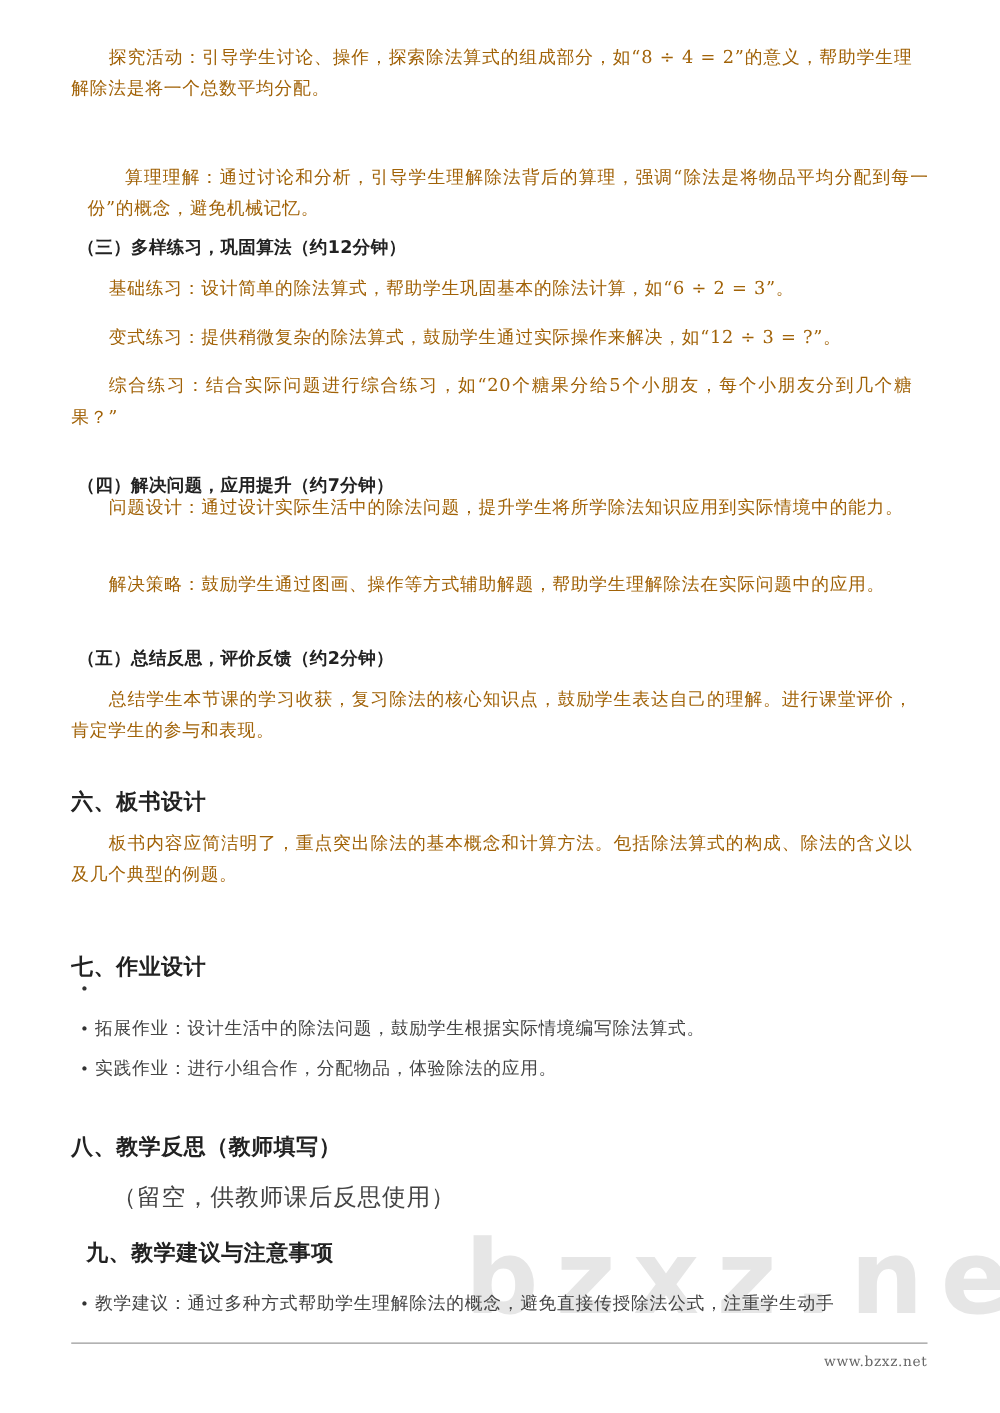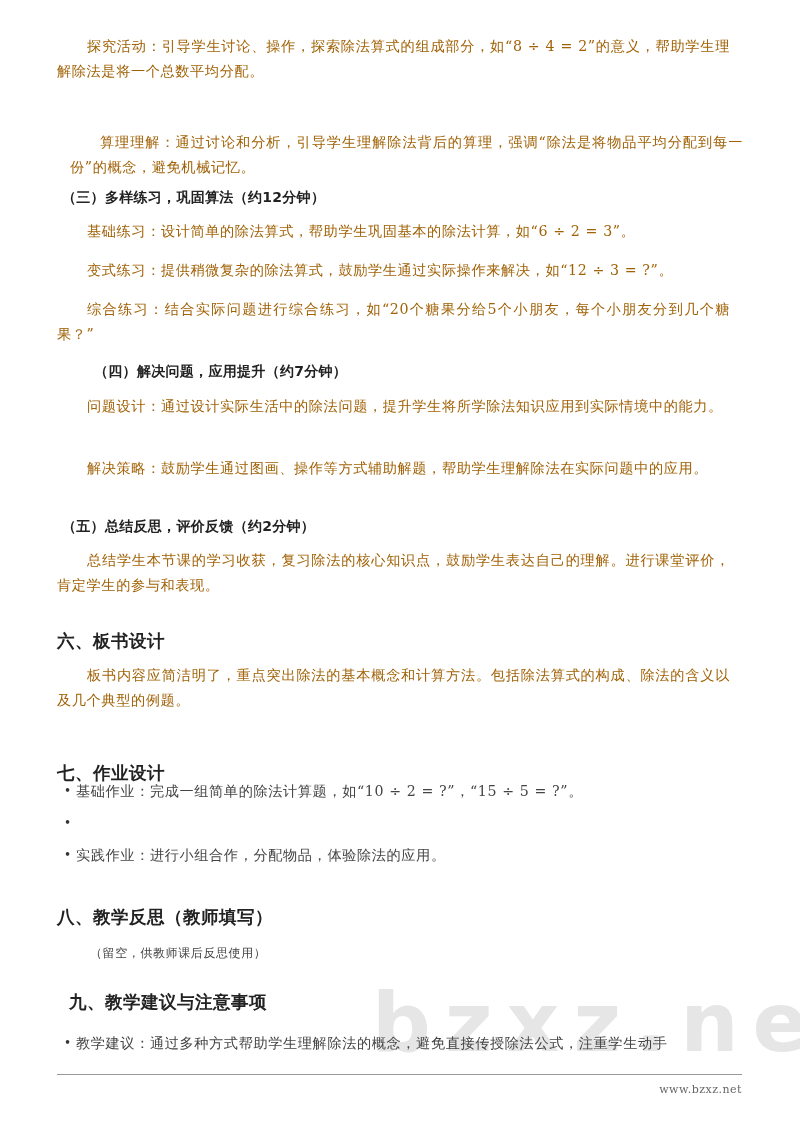--- a/index.html
+++ b/index.html
@@ -17,21 +17,21 @@
     font-weight: bold; font-size: 14px; color: #222; letter-spacing: 0.3px;
   }
   .h {
     position: absolute; left: 57px; font-family: "DejaVu Sans", "Liberation Sans", sans-serif;
     font-weight: bold; font-size: 17.5px; color: #222; letter-spacing: 0.5px;
   }
   .li {
     position: absolute; left: 76px; font-size: 14.2px; line-height: 22px; color: #444; letter-spacing: 0.6px;
   }
   .li .bullet { position: absolute; left: -12px; top: 0; font-size: 12px; color: #333; }
-  .note { position: absolute; left: 90px; font-size: 12px; color: #444; letter-spacing: 0.6px; }
+  .note { position: absolute; left: 90px; font-size: 19px; color: #444; letter-spacing: 0.6px; }
   .watermark {
     position: absolute; left: 372px; top: 975px; font-family: "DejaVu Sans", "Liberation Sans", sans-serif;
     font-weight: bold; font-size: 82px; color: #e6e6e6; letter-spacing: 14px; z-index: 0;
   }
   .content { position: relative; z-index: 1; }
   .footer-rule { position: absolute; left: 57px; top: 1074px; width: 685px; height: 1px; background: #999; }
   .footer-url {
     position: absolute; right: 58px; top: 1083px; font-size: 11px; color: #666;
     font-family: "DejaVu Serif", "Liberation Serif", serif; letter-spacing: 0.5px;
   }
@@ -46,37 +46,37 @@
   <div class="content">
 
     <p class="p" style="top:34px; margin:0;">探究活动：引导学生讨论、操作，探索除法算式的组成部分，如“8 ÷ 4 = 2”的意义，帮助学生理解除法是将一个总数平均分配。</p>
     <p class="p" style="top:117px; margin:13px;">算理理解：通过讨论和分析，引导学生理解除法背后的算理，强调“除法是将物品平均分配到每一份”的概念，避免机械记忆。</p>
 
     <div class="sub" style="top:189px;">（三）多样练习，巩固算法（约12分钟）</div>
     <p class="p" style="top:219px; margin:0;">基础练习：设计简单的除法算式，帮助学生巩固基本的除法计算，如“6 ÷ 2 = 3”。</p>
     <p class="p" style="top:258px; margin:0;">变式练习：提供稍微复杂的除法算式，鼓励学生通过实际操作来解决，如“12 ÷ 3 = ?”。</p>
     <p class="p" style="top:297px; margin:0;">综合练习：结合实际问题进行综合练习，如“20个糖果分给5个小朋友，每个小朋友分到几个糖果？”</p>
 
-    <div class="sub" style="top:363px;margin-left:32px;">（四）解决问题，应用提升（约7分钟）</div>
+    <div class="sub" style="top:380px;">（四）解决问题，应用提升（约7分钟）</div>
     <p class="p" style="top:394px; margin:0;">问题设计：通过设计实际生活中的除法问题，提升学生将所学除法知识应用到实际情境中的能力。</p>
     <p class="p" style="top:456px; margin:0;">解决策略：鼓励学生通过图画、操作等方式辅助解题，帮助学生理解除法在实际问题中的应用。</p>
 
     <div class="sub" style="top:518px;">（五）总结反思，评价反馈（约2分钟）</div>
     <p class="p" style="top:548px; margin:0;">总结学生本节课的学习收获，复习除法的核心知识点，鼓励学生表达自己的理解。进行课堂评价，肯定学生的参与和表现。</p>
 
     <div class="h" style="top:629px;">六、板书设计</div>
     <p class="p" style="top:663px; margin:0;">板书内容应简洁明了，重点突出除法的基本概念和计算方法。包括除法算式的构成、除法的含义以及几个典型的例题。</p>
 
     <div class="h" style="top:761px;text-align:right;">七、作业设计</div>
     <div class="li" style="top:780px;">
       <span class="bullet">•</span>
-      <span>基础作业：完成一组简单的除法计算题，如“10 ÷ 2 = ?”，“15 ÷ 5 = ?”。</span>
     </div>
     <div class="li" style="top:812px;">
       <span class="bullet">•</span>
+      <span>拓展作业：设计生活中的除法问题，鼓励学生根据实际情境编写除法算式。</span>
     </div>
     <div class="li" style="top:844px;">
       <span class="bullet">•</span>
       <span>实践作业：进行小组合作，分配物品，体验除法的应用。</span>
     </div>
 
     <div class="h" style="top:905px;">八、教学反思（教师填写）</div>
     <div class="note" style="top:945px;">（留空，供教师课后反思使用）</div>
 
     <div class="h" style="top:990px;margin-left:12px;">九、教学建议与注意事项</div>

